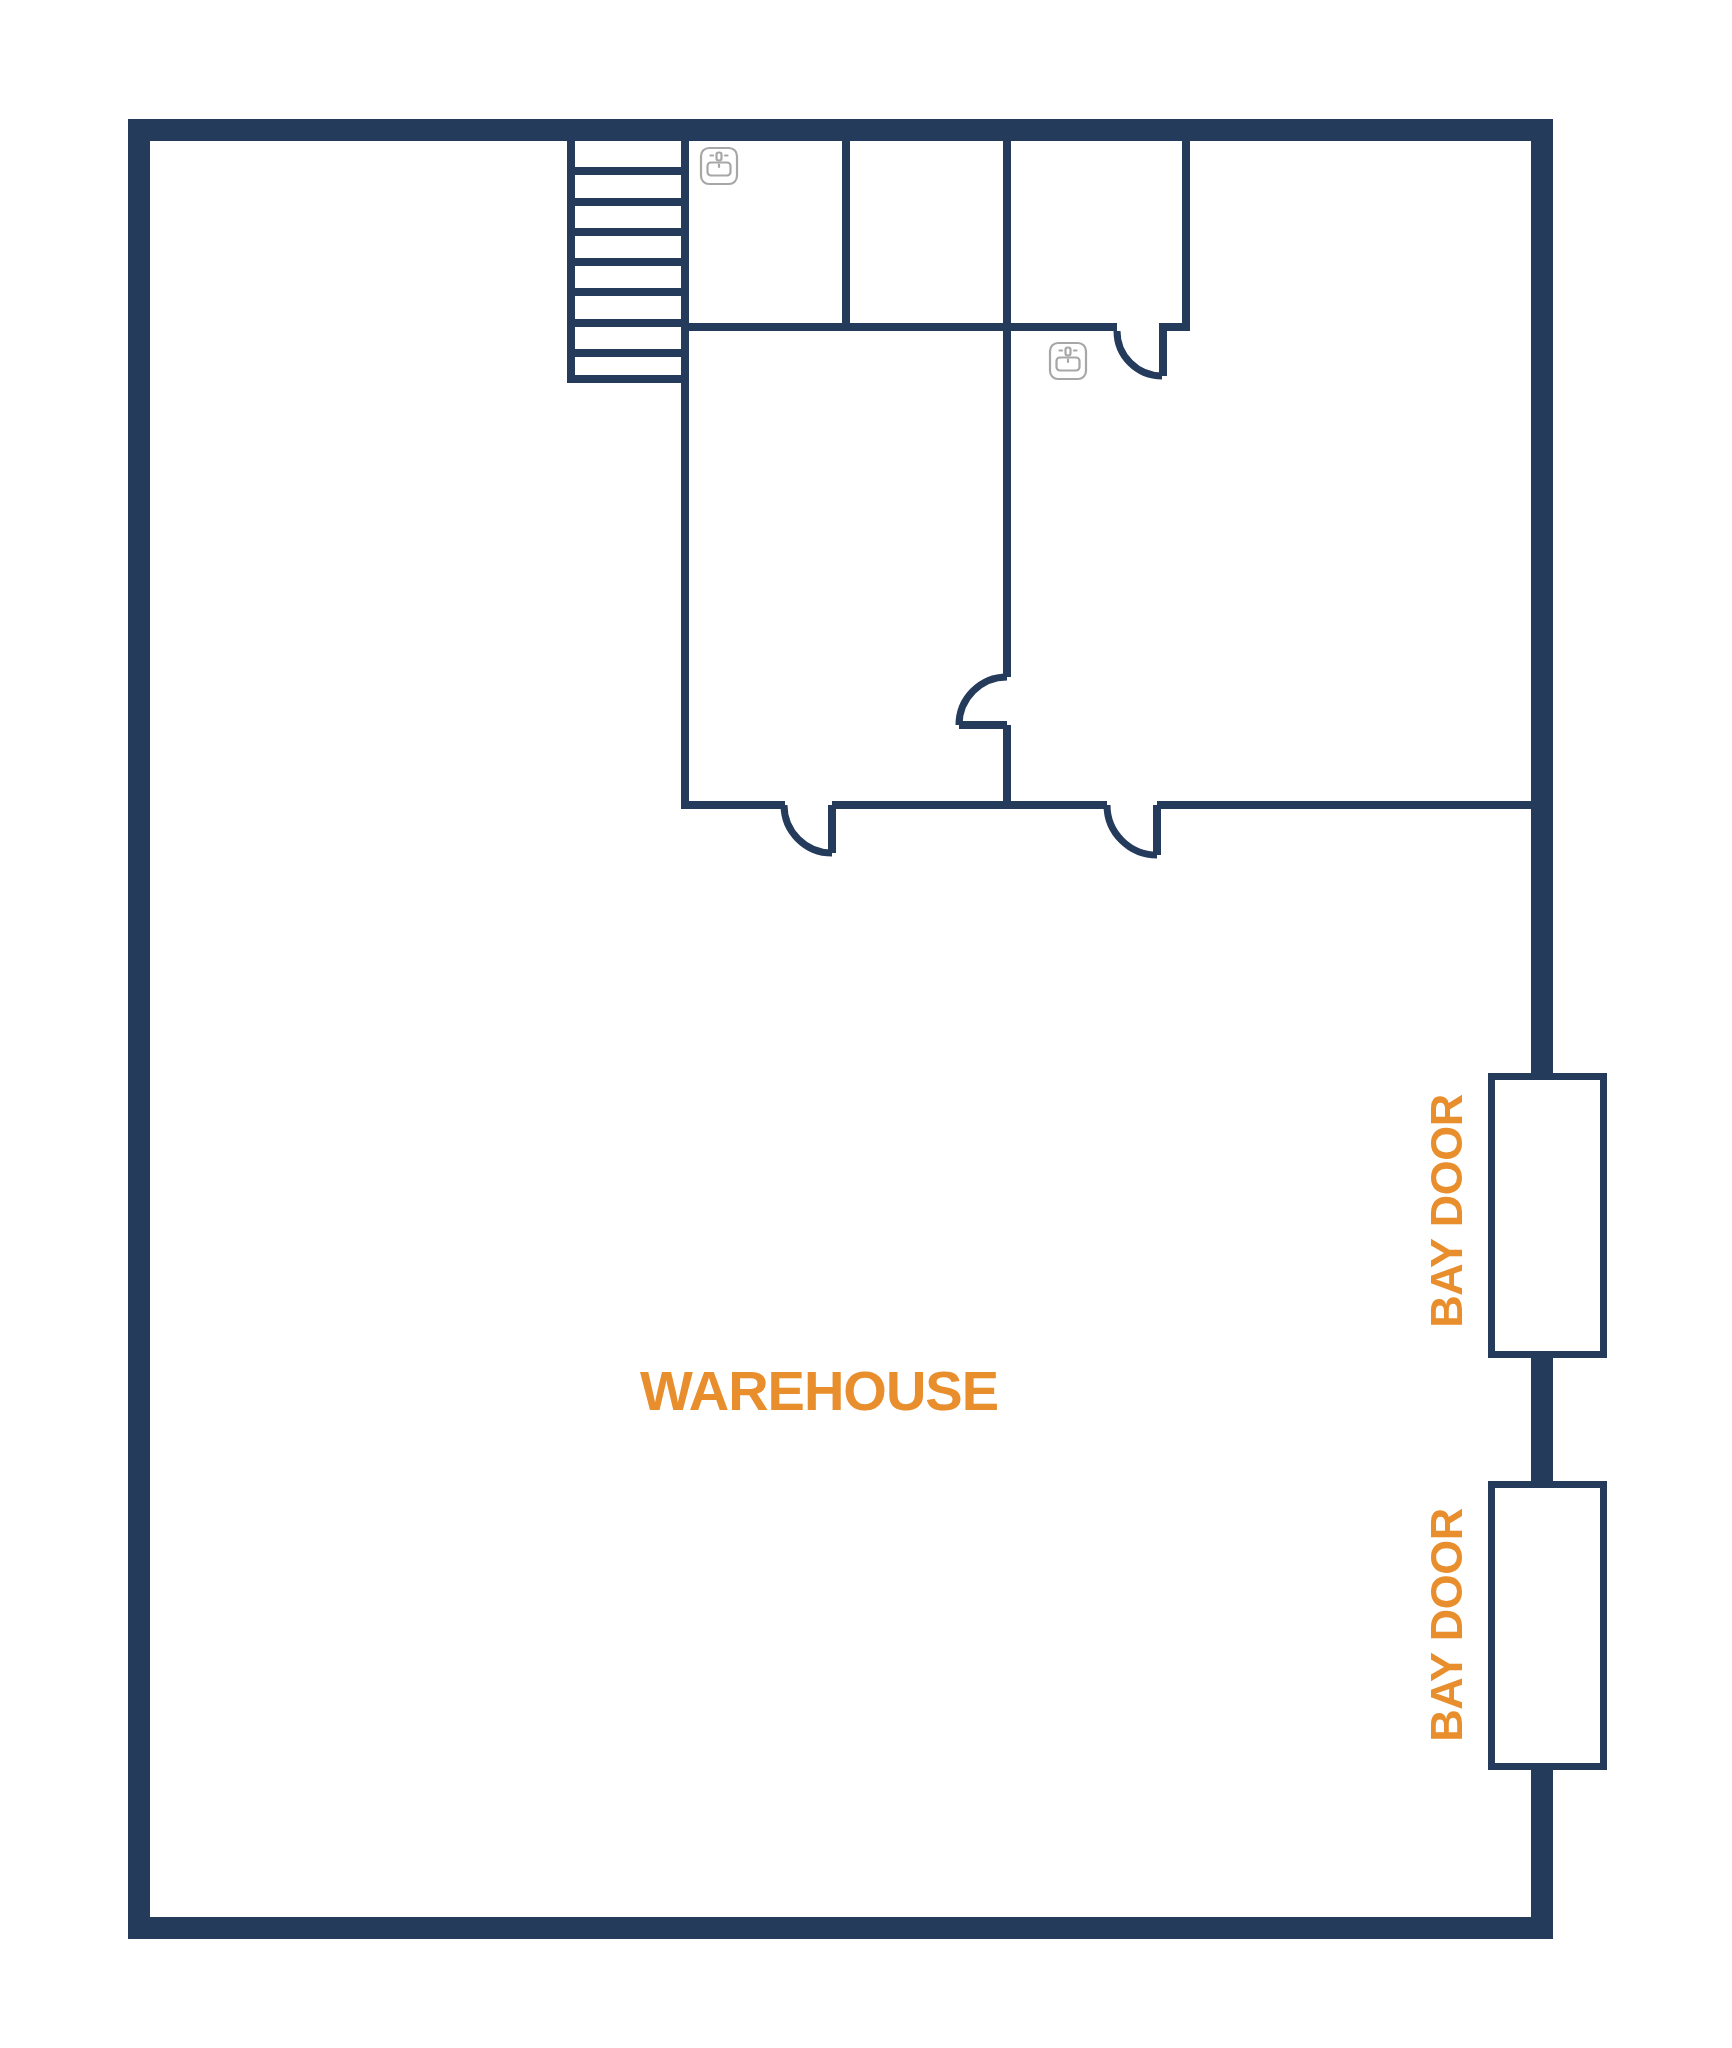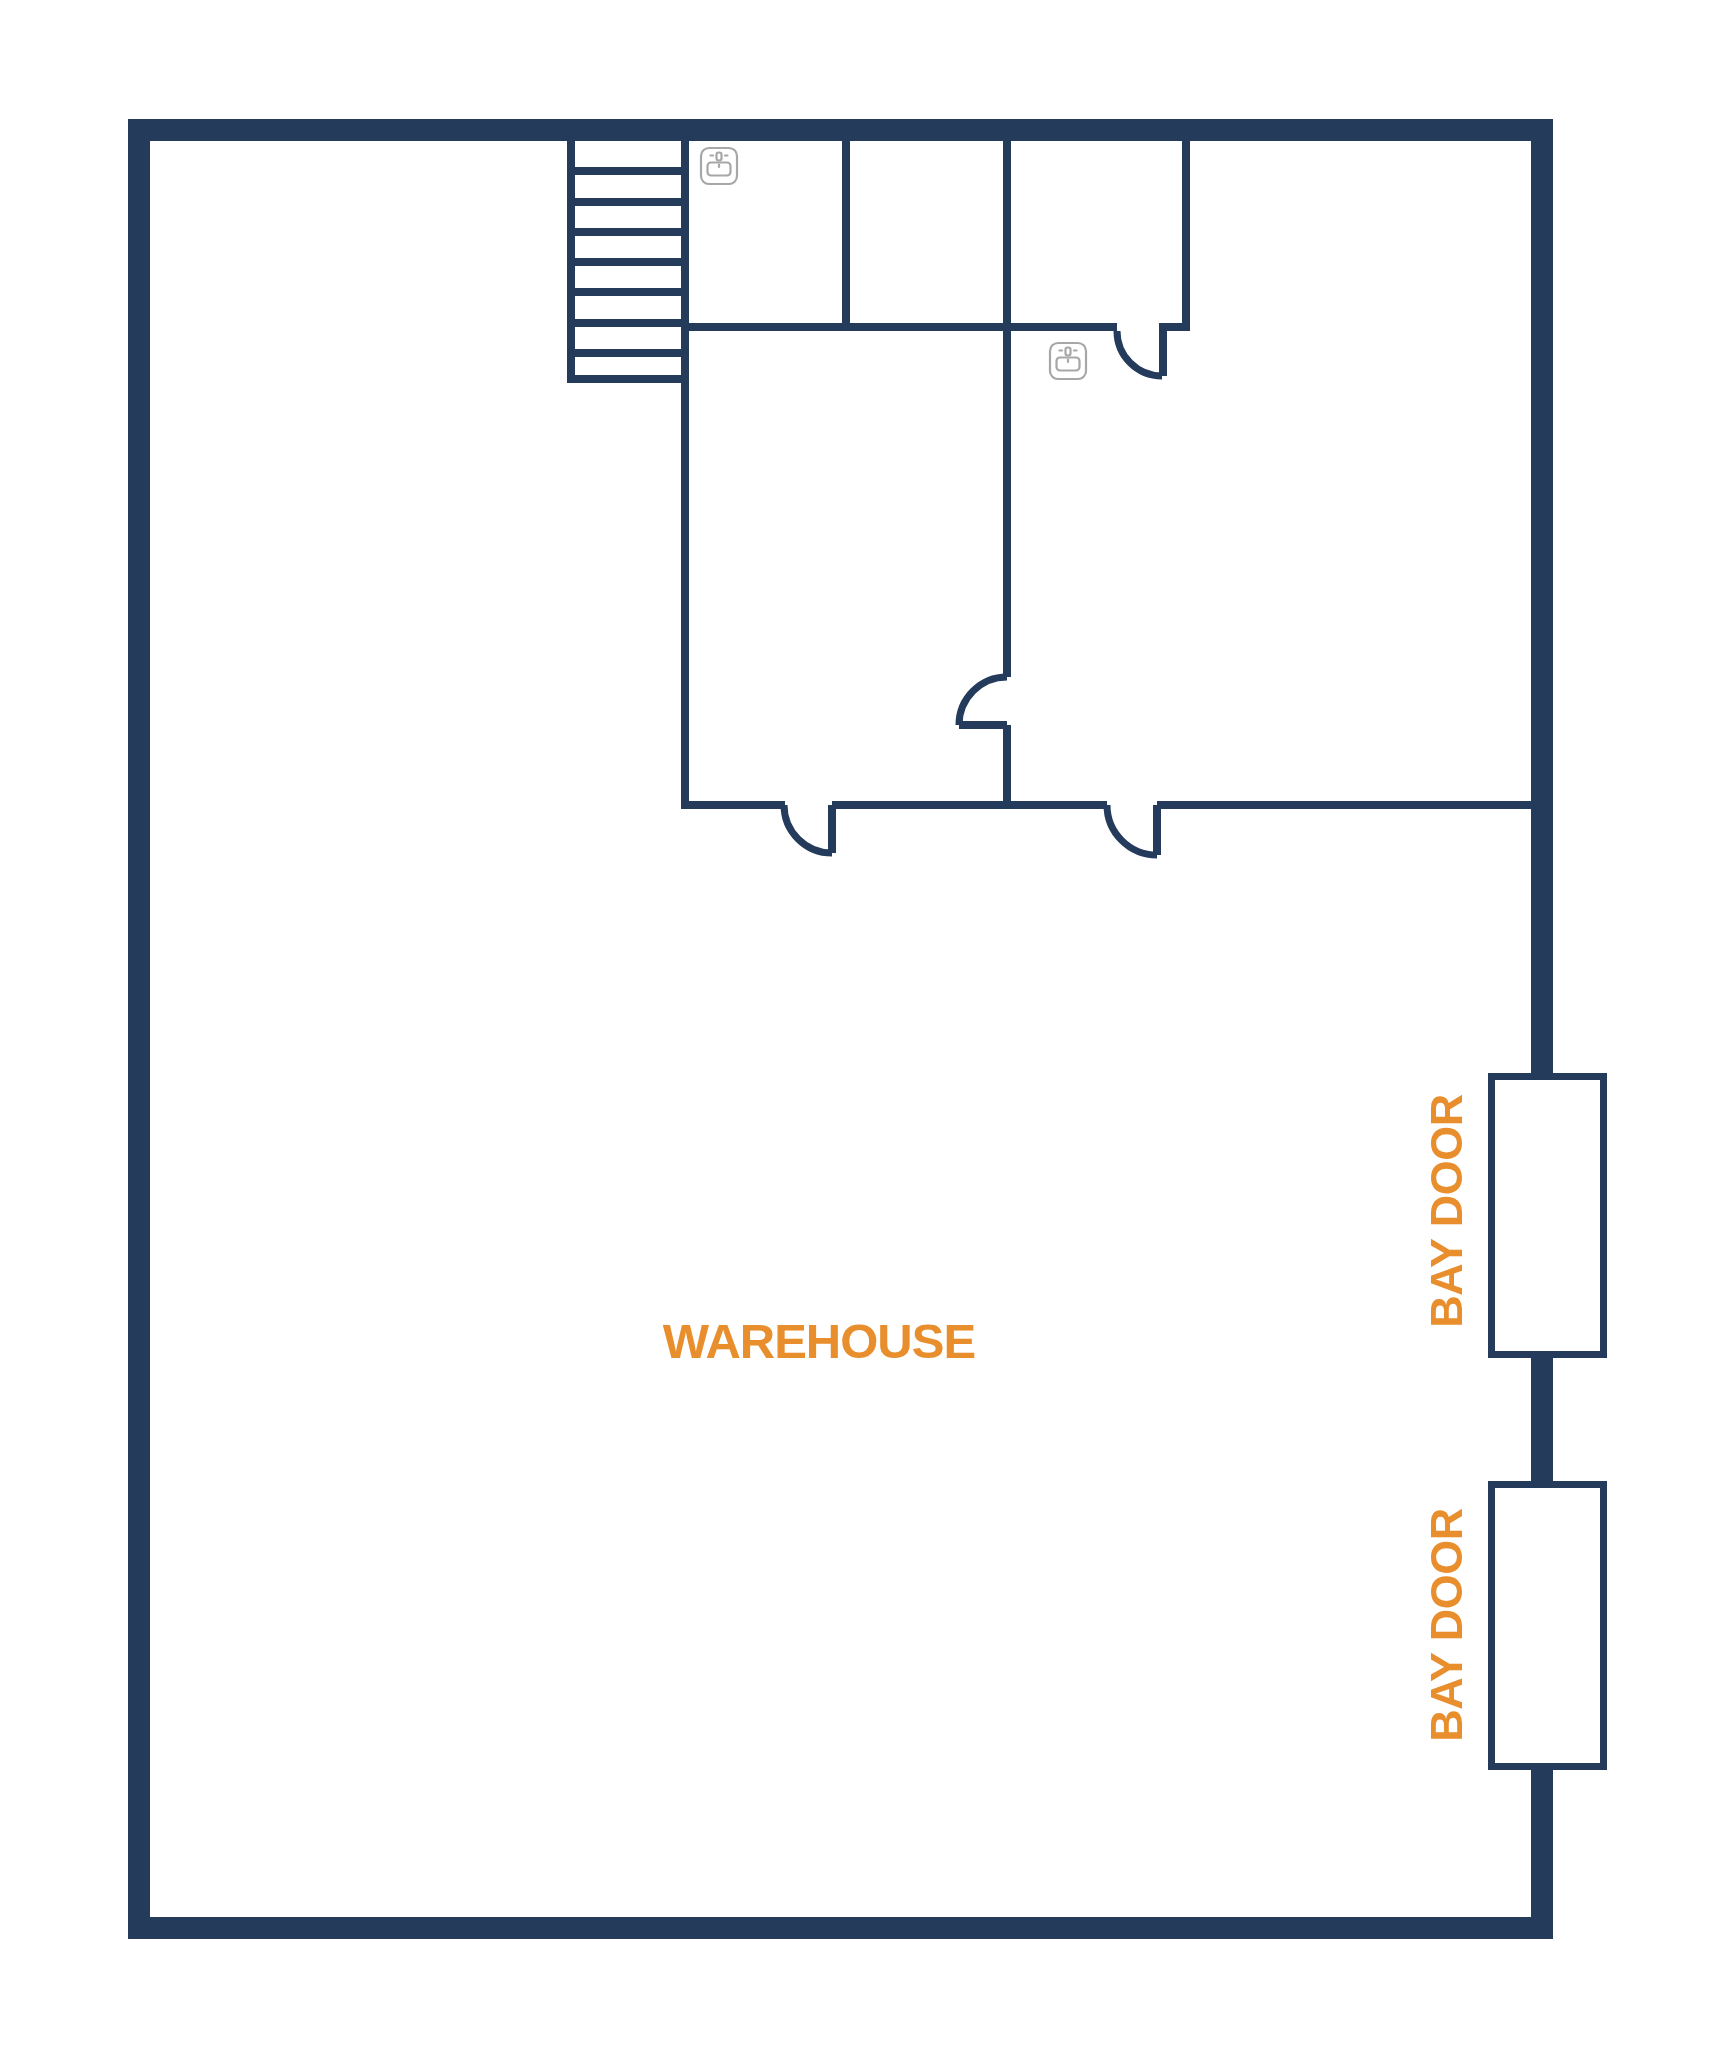--- a/index.html
+++ b/index.html
@@ -22,23 +22,23 @@
   .tread{position:absolute;left:8px;width:106px;height:8px;background:var(--wall);}
   .door-arc{position:absolute;overflow:visible;}
   .door-arc path{stroke:var(--wall);stroke-width:7;fill:none;}
   .bay-door{
     position:absolute;width:119px;background:var(--bg);
     border:7px solid var(--wall);box-sizing:border-box;z-index:5;
   }
   .bay-door-1{left:1488px;top:1073px;height:285px;}
   .bay-door-2{left:1488px;top:1481px;height:289px;}
   .warehouse-label{
-    position:absolute;left:819px;top:1341px;
+    position:absolute;left:819px;top:1390px;
     transform:translate(-50%,-50%);
-    color:var(--accent);font-size:49px;font-weight:700;letter-spacing:-1px;
+    color:var(--accent);font-size:56px;font-weight:700;letter-spacing:-1px;
     white-space:nowrap;
   }
   .bay-label{
     position:absolute;left:1447px;
     transform:translate(-50%,-50%) rotate(-90deg);
     color:var(--accent);font-size:45px;font-weight:700;letter-spacing:-0.5px;
     white-space:nowrap;z-index:6;
   }
   .bay-label-1{top:1211px;}
   .bay-label-2{top:1625px;}

